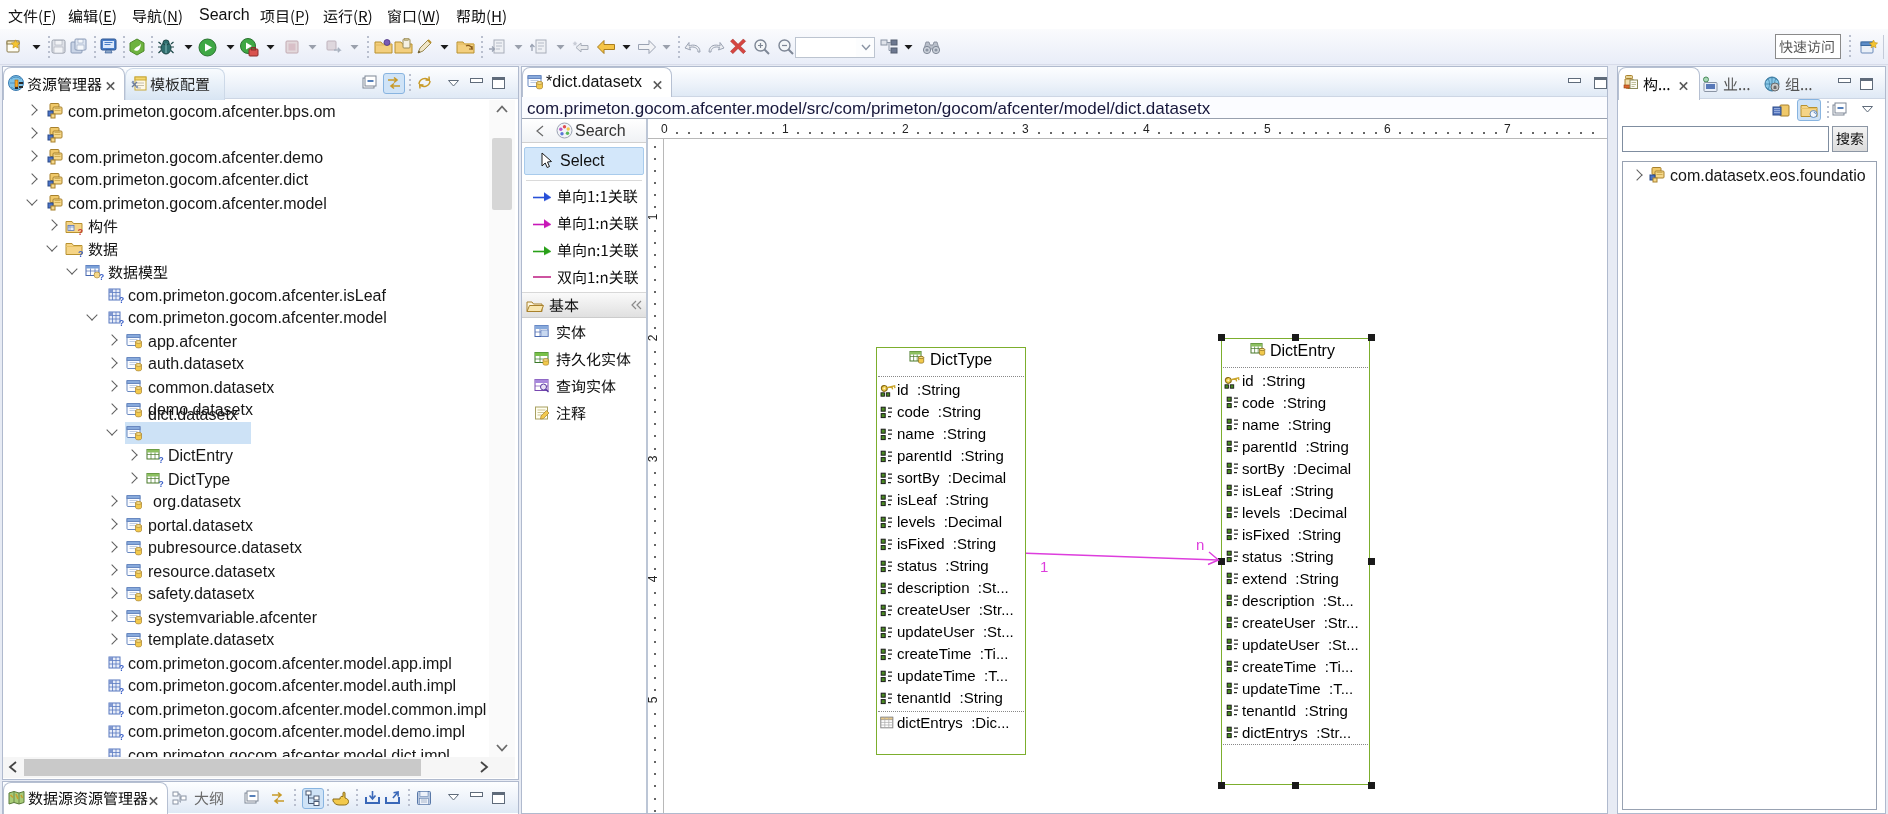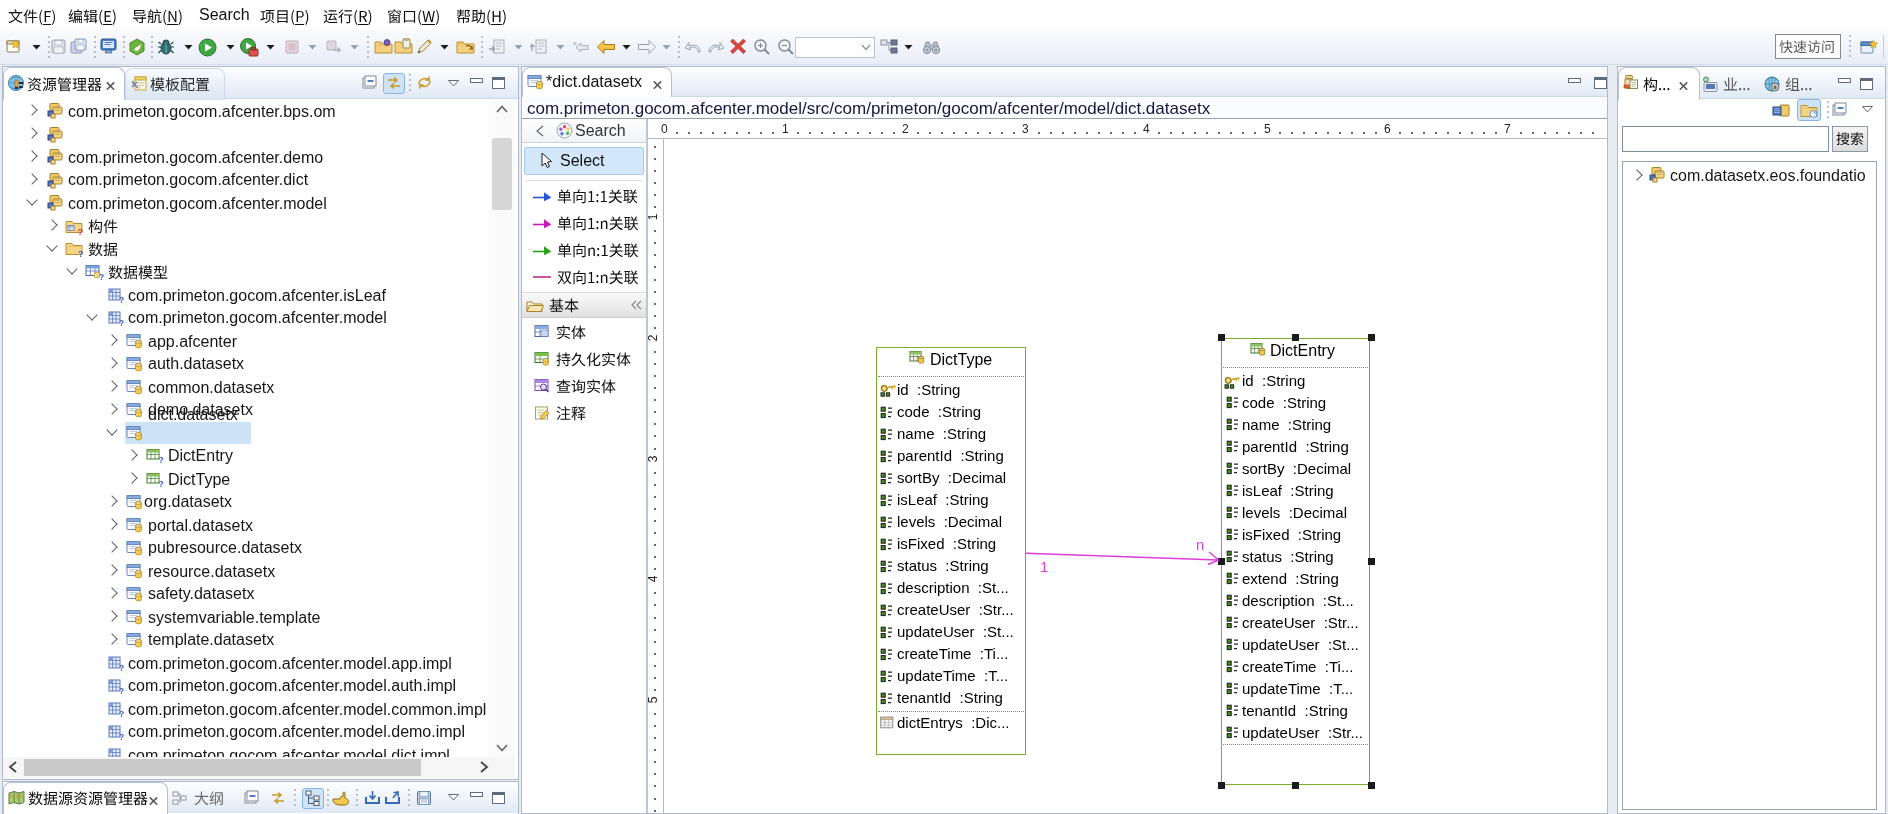--- a/index.html
+++ b/index.html
@@ -431,21 +431,21 @@
     </svg>
     <div class="trow" style="left:165px;top:368px">DictType</div>
     <div class="expo" style="left:105px;top:397px;transform:rotate(-45deg)"></div>
     <svg class="ab" style="left:123px;top:394px" width="18" height="16" viewBox="0 0 18 16">
       <rect x="1" y="1.5" width="13" height="11" rx="1" fill="#fbfcff" stroke="#6888c0"></rect>
       <rect x="1" y="1.5" width="13" height="3" fill="#88aadc" stroke="#6888c0"></rect>
       <path d="M3.5 6.5 h8 M3.5 8.5 h6" stroke="#b0c0dc" stroke-width="0.8"></path>
       <path d="M9.5 9 a3 1.4 0 0 1 6 0 l0 4.5 a3 1.4 0 0 1 -6 0 Z" fill="#f2c94c" stroke="#a8812c" stroke-width="0.7"></path>
       <ellipse cx="12.5" cy="9" rx="3" ry="1.4" fill="#f8e08a" stroke="#a8812c" stroke-width="0.7"></ellipse>
     </svg>
-    <div class="trow" style="left:141px;top:390px">org.datasetx</div>
+    <div class="trow" style="left:150px;top:390px">org.datasetx</div>
     <div class="expo" style="left:105px;top:420px;transform:rotate(-45deg)"></div>
     <svg class="ab" style="left:123px;top:417px" width="18" height="16" viewBox="0 0 18 16">
       <rect x="1" y="1.5" width="13" height="11" rx="1" fill="#fbfcff" stroke="#6888c0"></rect>
       <rect x="1" y="1.5" width="13" height="3" fill="#88aadc" stroke="#6888c0"></rect>
       <path d="M3.5 6.5 h8 M3.5 8.5 h6" stroke="#b0c0dc" stroke-width="0.8"></path>
       <path d="M9.5 9 a3 1.4 0 0 1 6 0 l0 4.5 a3 1.4 0 0 1 -6 0 Z" fill="#f2c94c" stroke="#a8812c" stroke-width="0.7"></path>
       <ellipse cx="12.5" cy="9" rx="3" ry="1.4" fill="#f8e08a" stroke="#a8812c" stroke-width="0.7"></ellipse>
     </svg>
     <div class="trow" style="left:145px;top:414px">portal.datasetx</div>
     <div class="expo" style="left:105px;top:443px;transform:rotate(-45deg)"></div>
@@ -476,21 +476,21 @@
     </svg>
     <div class="trow" style="left:145px;top:482px">safety.datasetx</div>
     <div class="expo" style="left:105px;top:512px;transform:rotate(-45deg)"></div>
     <svg class="ab" style="left:123px;top:509px" width="18" height="16" viewBox="0 0 18 16">
       <rect x="1" y="1.5" width="13" height="11" rx="1" fill="#fbfcff" stroke="#6888c0"></rect>
       <rect x="1" y="1.5" width="13" height="3" fill="#88aadc" stroke="#6888c0"></rect>
       <path d="M3.5 6.5 h8 M3.5 8.5 h6" stroke="#b0c0dc" stroke-width="0.8"></path>
       <path d="M9.5 9 a3 1.4 0 0 1 6 0 l0 4.5 a3 1.4 0 0 1 -6 0 Z" fill="#f2c94c" stroke="#a8812c" stroke-width="0.7"></path>
       <ellipse cx="12.5" cy="9" rx="3" ry="1.4" fill="#f8e08a" stroke="#a8812c" stroke-width="0.7"></ellipse>
     </svg>
-    <div class="trow" style="left:145px;top:506px">systemvariable.template</div>
+    <div class="trow" style="left:145px;top:506px">systemvariable.afcenter</div>
     <div class="expo" style="left:105px;top:535px;transform:rotate(-45deg)"></div>
     <svg class="ab" style="left:123px;top:532px" width="18" height="16" viewBox="0 0 18 16">
       <rect x="1" y="1.5" width="13" height="11" rx="1" fill="#fbfcff" stroke="#6888c0"></rect>
       <rect x="1" y="1.5" width="13" height="3" fill="#88aadc" stroke="#6888c0"></rect>
       <path d="M3.5 6.5 h8 M3.5 8.5 h6" stroke="#b0c0dc" stroke-width="0.8"></path>
       <path d="M9.5 9 a3 1.4 0 0 1 6 0 l0 4.5 a3 1.4 0 0 1 -6 0 Z" fill="#f2c94c" stroke="#a8812c" stroke-width="0.7"></path>
       <ellipse cx="12.5" cy="9" rx="3" ry="1.4" fill="#f8e08a" stroke="#a8812c" stroke-width="0.7"></ellipse>
     </svg>
     <div class="trow" style="left:145px;top:528px">template.datasetx</div>
     <svg class="ab" style="left:104px;top:555px" width="17" height="16" viewBox="0 0 17 16">
@@ -1084,21 +1084,21 @@
     <rect x="1.2" y="1.2" width="4" height="4" fill="#4a8a22" stroke="#1a1a1a" stroke-width="1"></rect>
     <rect x="1.2" y="7.6" width="4" height="4" fill="#4a8a22" stroke="#1a1a1a" stroke-width="1"></rect>
     <path d="M8 2.2 h4 M8 6.2 h4 M8 10.6 h3" stroke="#222" stroke-width="1.2"></path>
   </svg>
 <div class="fldrow" style="left:1242px;top:700px">tenantId  :String</div>
 <svg class="ab" style="left:1226px;top:726px" width="13" height="13" viewBox="0 0 13 13">
     <rect x="1.2" y="1.2" width="4" height="4" fill="#4a8a22" stroke="#1a1a1a" stroke-width="1"></rect>
     <rect x="1.2" y="7.6" width="4" height="4" fill="#4a8a22" stroke="#1a1a1a" stroke-width="1"></rect>
     <path d="M8 2.2 h4 M8 6.2 h4 M8 10.6 h3" stroke="#222" stroke-width="1.2"></path>
   </svg>
-<div class="fldrow" style="left:1242px;top:722px">updateUser  :Str...</div>
+<div class="fldrow" style="left:1242px;top:722px">dictEntrys  :Str...</div>
 <div class="ab" style="left:1223px;top:744px;width:145px;height:0;border-top:1px dotted #888"></div>
 <div class="ab" style="left:1218px;top:334px;width:7px;height:7px;background:#1a1a1a"></div>
 <div class="ab" style="left:1292px;top:334px;width:7px;height:7px;background:#1a1a1a"></div>
 <div class="ab" style="left:1368px;top:334px;width:7px;height:7px;background:#1a1a1a"></div>
 <div class="ab" style="left:1218px;top:558px;width:7px;height:7px;background:#1a1a1a"></div>
 <div class="ab" style="left:1368px;top:558px;width:7px;height:7px;background:#1a1a1a"></div>
 <div class="ab" style="left:1218px;top:782px;width:7px;height:7px;background:#1a1a1a"></div>
 <div class="ab" style="left:1292px;top:782px;width:7px;height:7px;background:#1a1a1a"></div>
 <div class="ab" style="left:1368px;top:782px;width:7px;height:7px;background:#1a1a1a"></div>
 <svg class="ab" style="left:1026px;top:545px" width="194" height="22" viewBox="0 0 194 22">

